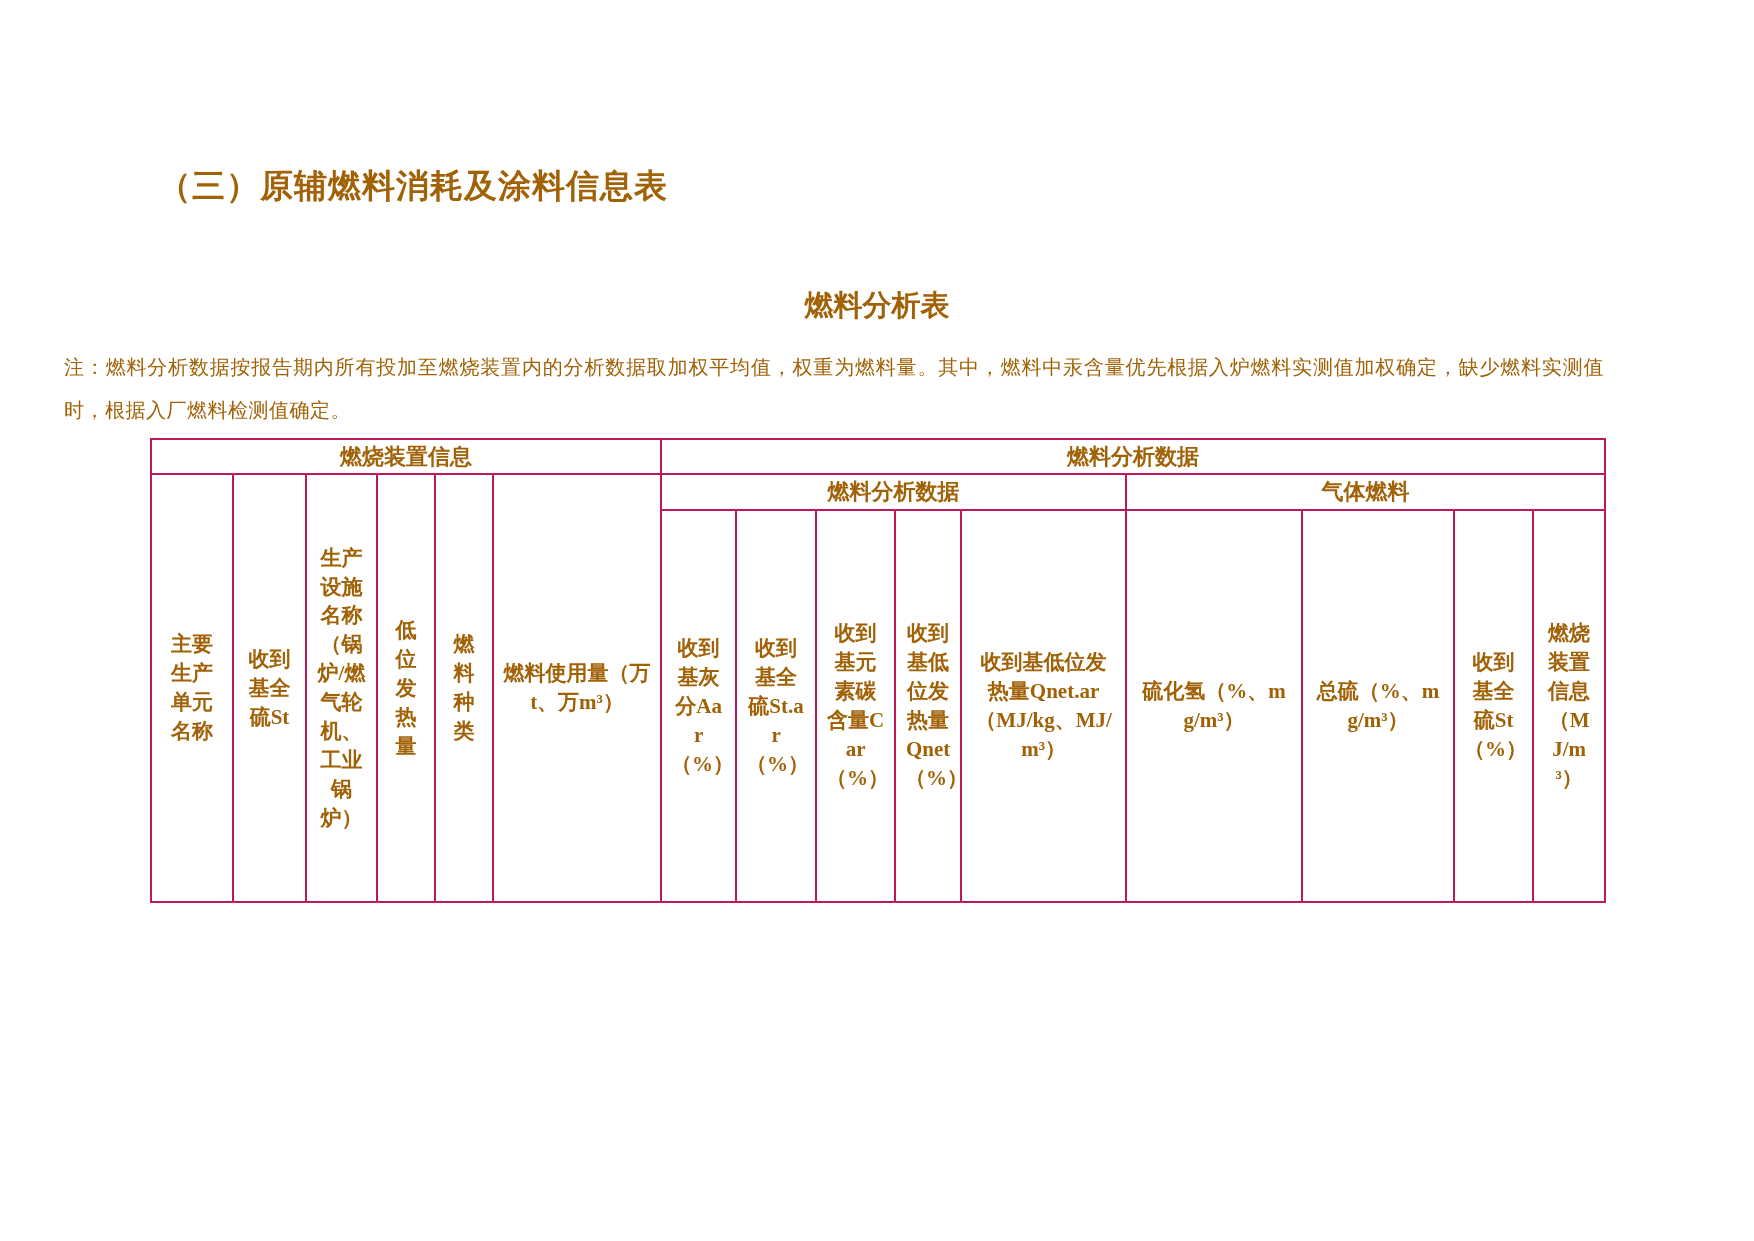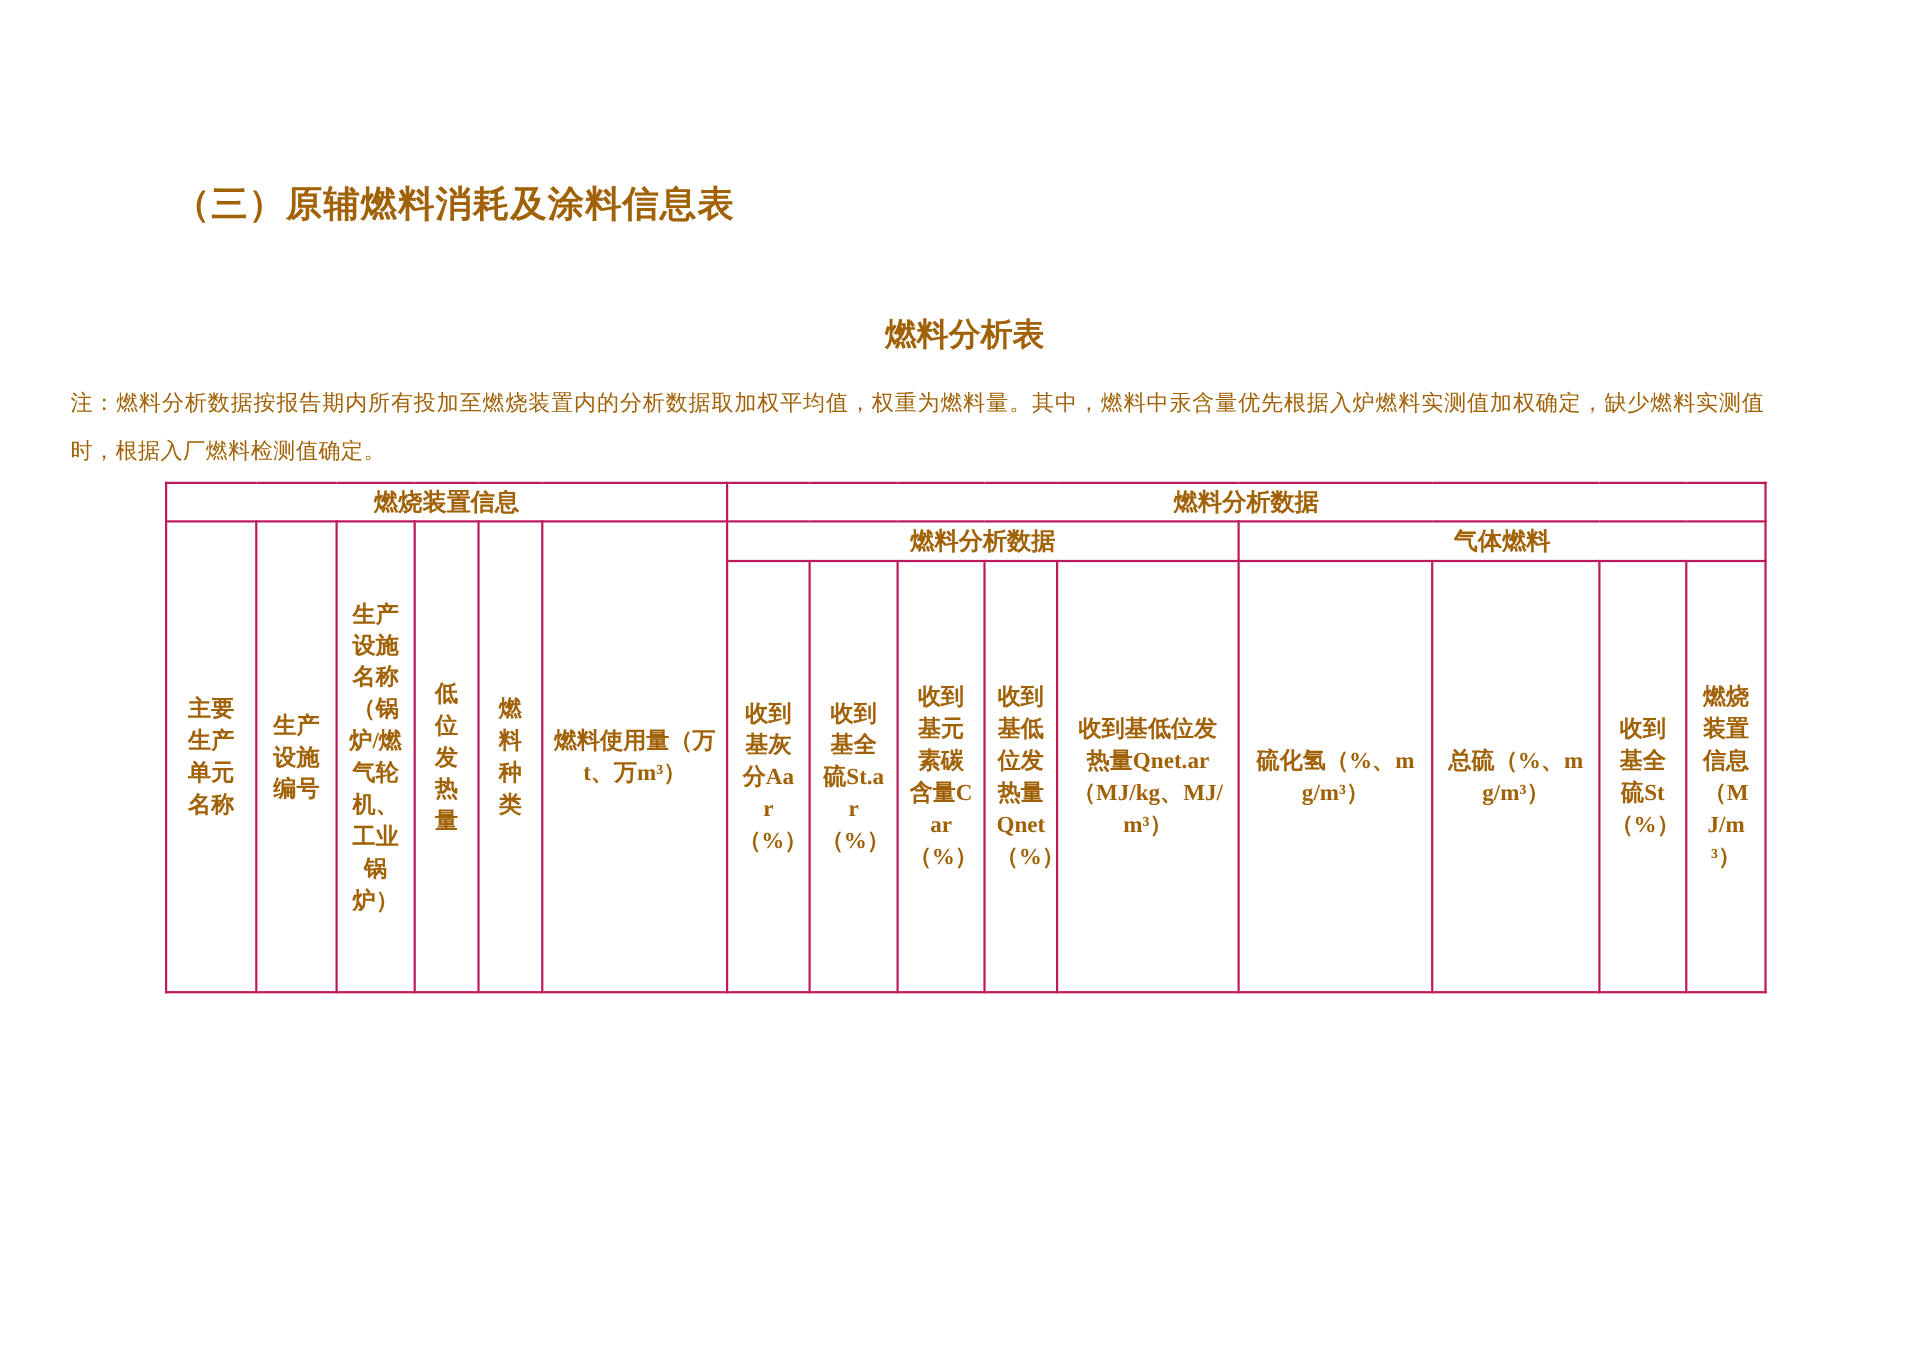--- a/index.html
+++ b/index.html
@@ -103,21 +103,21 @@
     </colgroup>
 
     <tbody>
         <tr class="group-row">
       <td colspan="6">燃烧装置信息</td>
       <td colspan="9">燃料分析数据</td>
     </tr>
 
     <tr class="subgroup-row">
       <td rowspan="2">主要生产单元名称</td>
-      <td rowspan="2">生产设施编号</td>
+      <td rowspan="2">收到基全硫St</td>
       <td rowspan="2">生产设施名称（锅炉/燃气轮机、工业锅炉）</td>
       <td rowspan="2" class="narrow">低位发热量</td>
       <td rowspan="2" class="narrow">燃料种类</td>
       <td rowspan="2">燃料使用量（万t、万m³）</td>
       <td colspan="5" class="subgroup">燃料分析数据</td>
       <td colspan="4" class="subgroup">气体燃料</td>
     </tr>
 
     <tr class="analysis-row">
       <td>收到基灰分Aar（%）</td>

